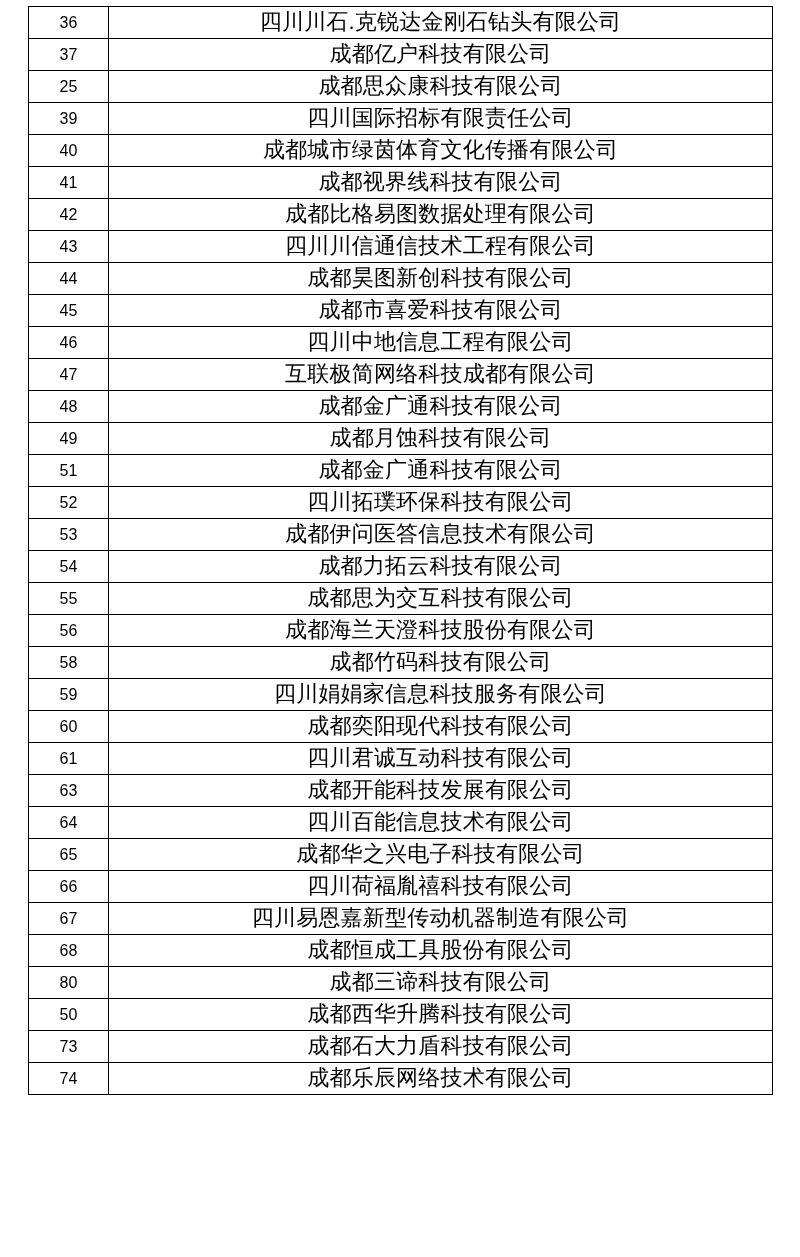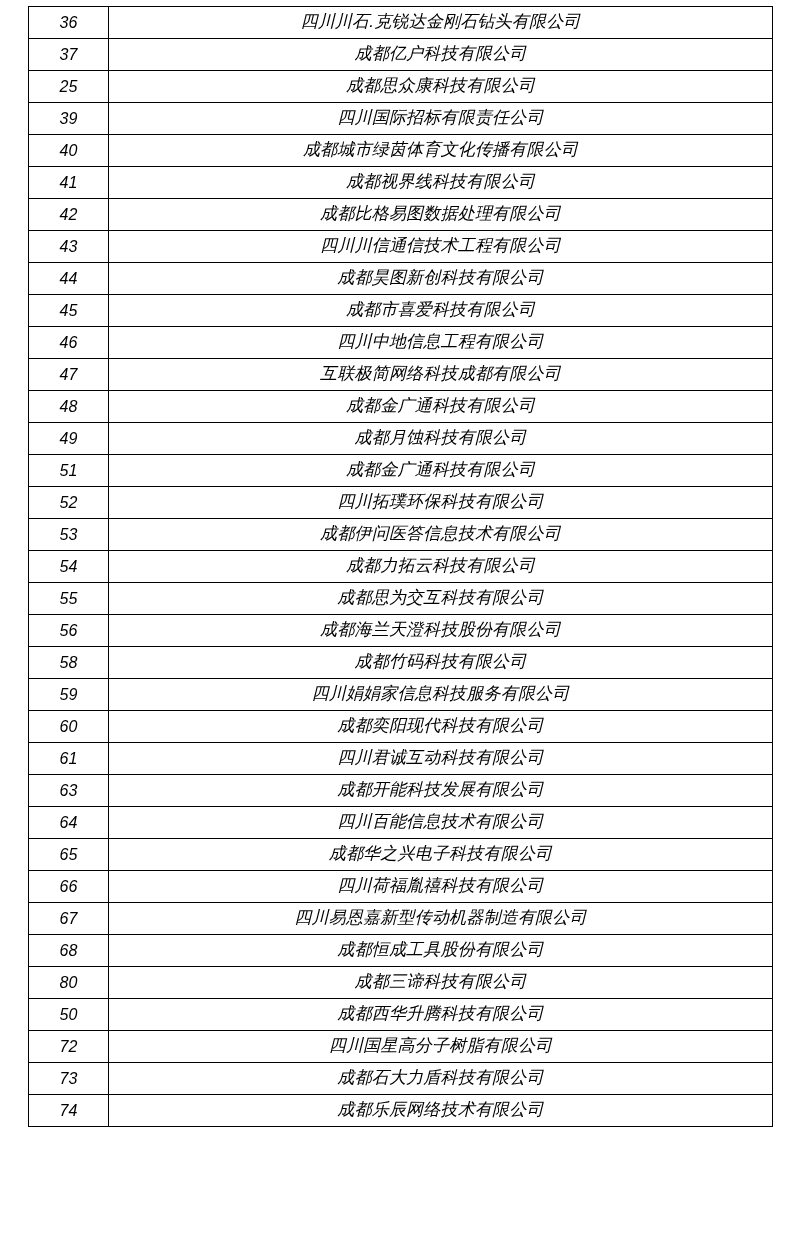--- a/index.html
+++ b/index.html
@@ -17,41 +17,40 @@
     position: relative;
     width: 800px;
     height: 1257px;
     box-sizing: border-box;
   }
   table.company-table {
     border-collapse: collapse;
     table-layout: fixed;
     width: 744px;
     margin: 6px 4px 0 28px;
-    font-style: italic;
   }
   table.company-table col.col-index { width: 80px; }
   table.company-table col.col-name  { width: 664px; }
   table.company-table td {
     border: 1px solid #000000;
     height: 31px;
     padding: 0;
     text-align: center;
     vertical-align: middle;
     font-size: 16.5px;
     line-height: 1.2;
     color: #000000;
     white-space: nowrap;
     overflow: hidden;
   }
   table.company-table td.idx {
     font-size: 16px;
   }
   table.company-table td.name {
-    font-size: 17px;
+    font-size: 22px;
     letter-spacing: 0.2px;
   }
 </style>
 </head>
 <body>
 
 <div class="page">
   <table class="company-table">
     <colgroup>
       <col class="col-index">
@@ -180,24 +179,20 @@
         </tr>
         <tr>
           <td class="idx">80</td>
           <td class="name">成都三谛科技有限公司</td>
         </tr>
         <tr>
           <td class="idx">50</td>
           <td class="name">成都西华升腾科技有限公司</td>
         </tr>
         <tr>
-          <td class="idx">72</td>
-          <td class="name">四川国星高分子树脂有限公司</td>
-        </tr>
-        <tr>
           <td class="idx">73</td>
           <td class="name">成都石大力盾科技有限公司</td>
         </tr>
         <tr>
           <td class="idx">74</td>
           <td class="name">成都乐辰网络技术有限公司</td>
         </tr>
       </tbody>
   </table>
 </div>

